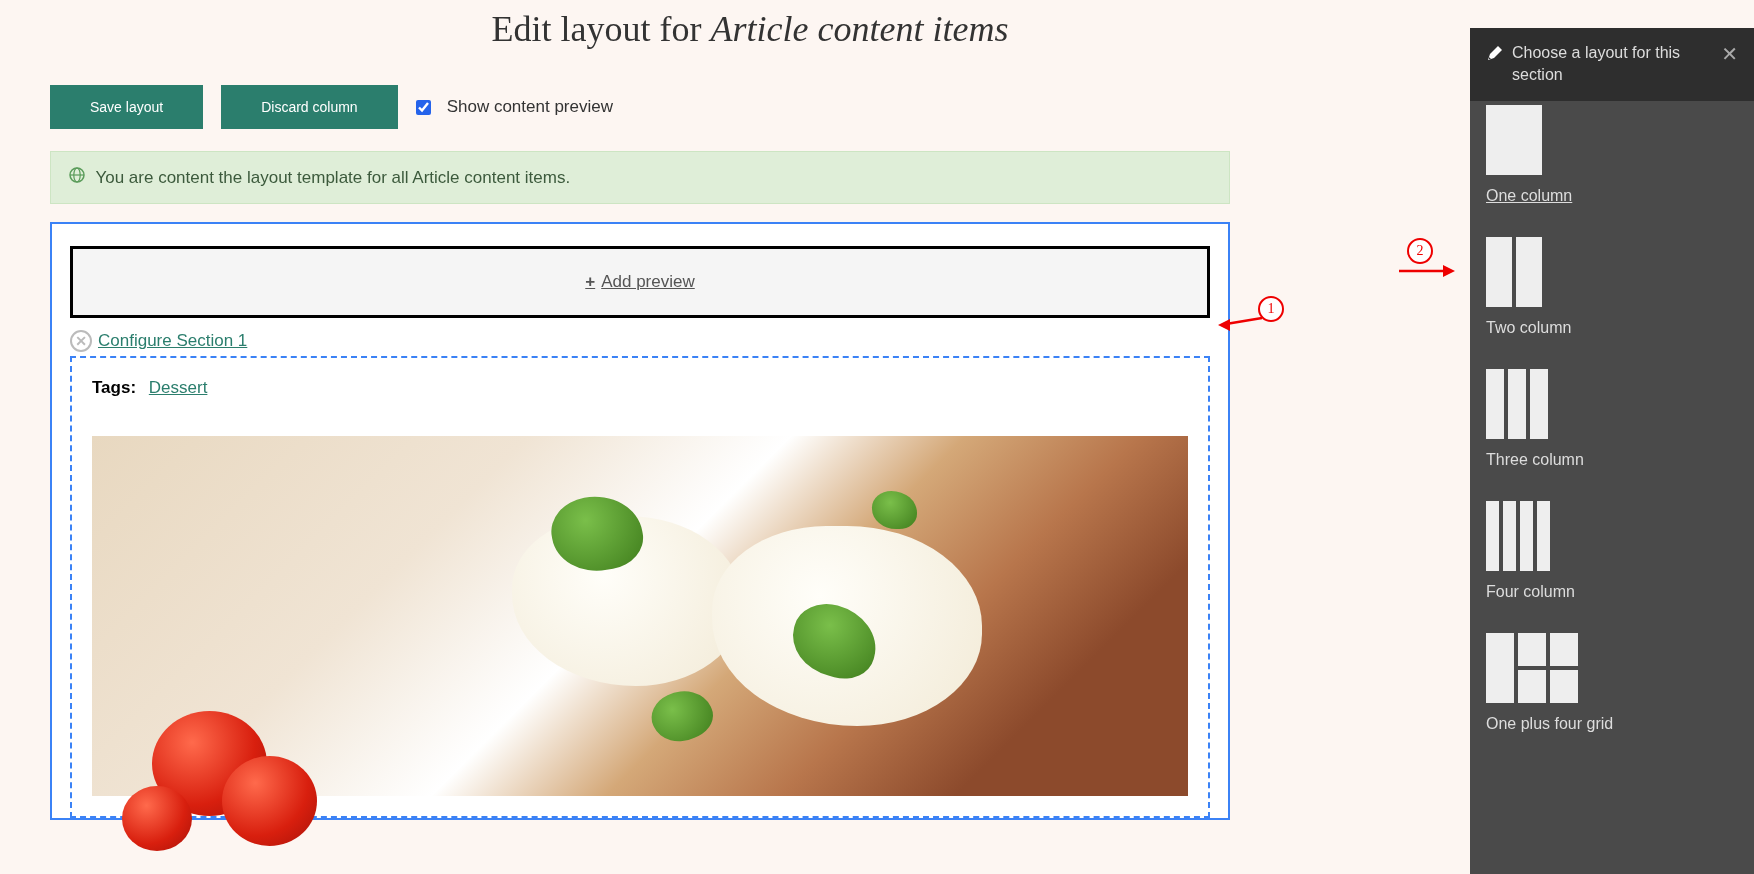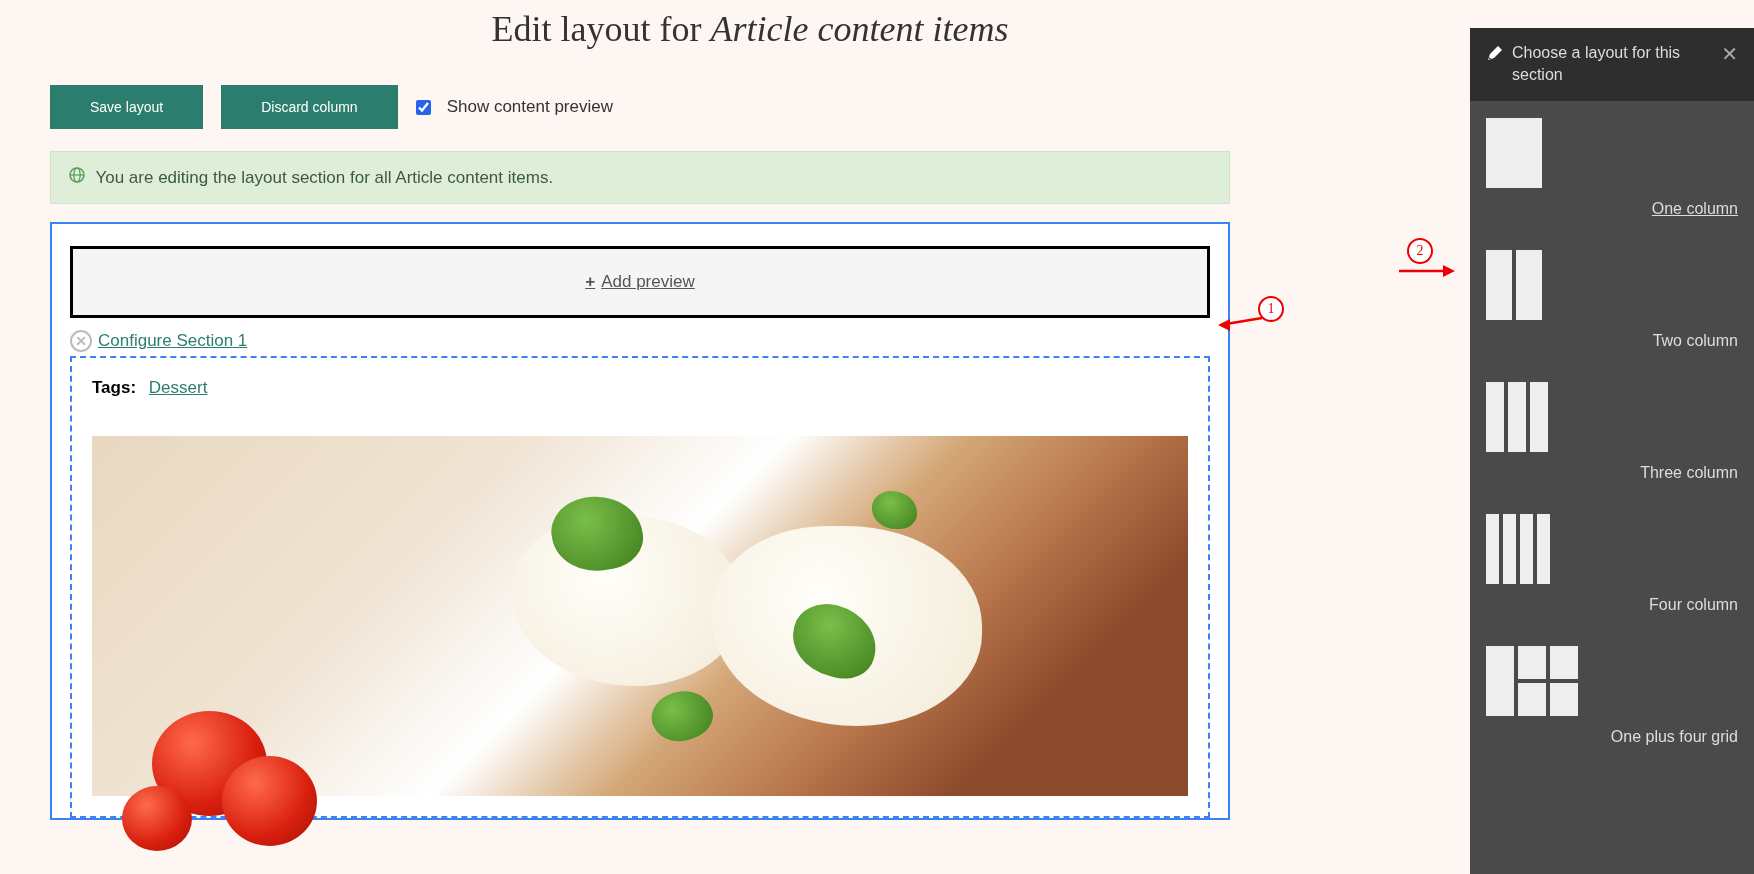--- a/index.html
+++ b/index.html
@@ -139,21 +139,21 @@
 .sidebar {
   position: absolute; right: 0; top: 0; width: 284px; height: 100%;
   background: #4a4a4a; color: #ddd; margin-top: 28px;
 }
 .sidebar-header {
   background: #2e2e2e; padding: 14px 16px; display: flex; align-items: flex-start; gap: 10px;
 }
 .pencil-icon { flex-shrink: 0; margin-top: 4px; }
 .sidebar-title { font-size: 16px; line-height: 1.4; flex: 1; }
 .sidebar-close { color: #aaa; font-size: 20px; cursor: pointer; margin-left: 6px; }
-.layout-list { padding: 17px 16px; text-align: right; }
+.layout-list { padding: 4px 16px; }
 .layout-opt { margin-bottom: 32px; cursor: pointer; }
 .layout-opt.selected .opt-label { text-decoration: underline; }
 .opt-preview { display: flex; gap: 4px; margin-bottom: 12px; }
 .col { background: #eee; height: 70px; }
 .opt-label { font-size: 16px; color: #ddd; }
 .grid-preview { display: grid; grid-template-columns: 28px 28px; grid-template-rows: 33px 33px; gap: 4px; grid-auto-flow: column; }
 .grid-wrap { display: flex; gap: 4px; margin-bottom: 12px; }
 .grid-wrap .tall { background: #eee; width: 28px; height: 70px; }
 .grid-preview .cell { background: #eee; }
 </style>
@@ -175,21 +175,21 @@
   </div>
 
   <div class="info-banner">
     <span class="globe-icon">
       <svg width="16" height="16" viewBox="0 0 16 16">
           <circle cx="8" cy="8" r="7" fill="none" stroke="#5a9c5a" stroke-width="1.5"></circle>
           <ellipse cx="8" cy="8" rx="3.2" ry="7" fill="none" stroke="#5a9c5a" stroke-width="1.2"></ellipse>
           <line x1="1" y1="8" x2="15" y2="8" stroke="#5a9c5a" stroke-width="1.2"></line>
         </svg>
     </span>
-    <span>You are editing the layout section for all Article content items.</span>
+    <span>You are content the layout template for all Article content items.</span>
   </div>
 
   <div class="layout-frame">
     <div class="add-section-box">
       <div class="add-section-inner">
         <span class="plus">+</span>
         <span>Add preview</span>
       </div>
     </div>
 

